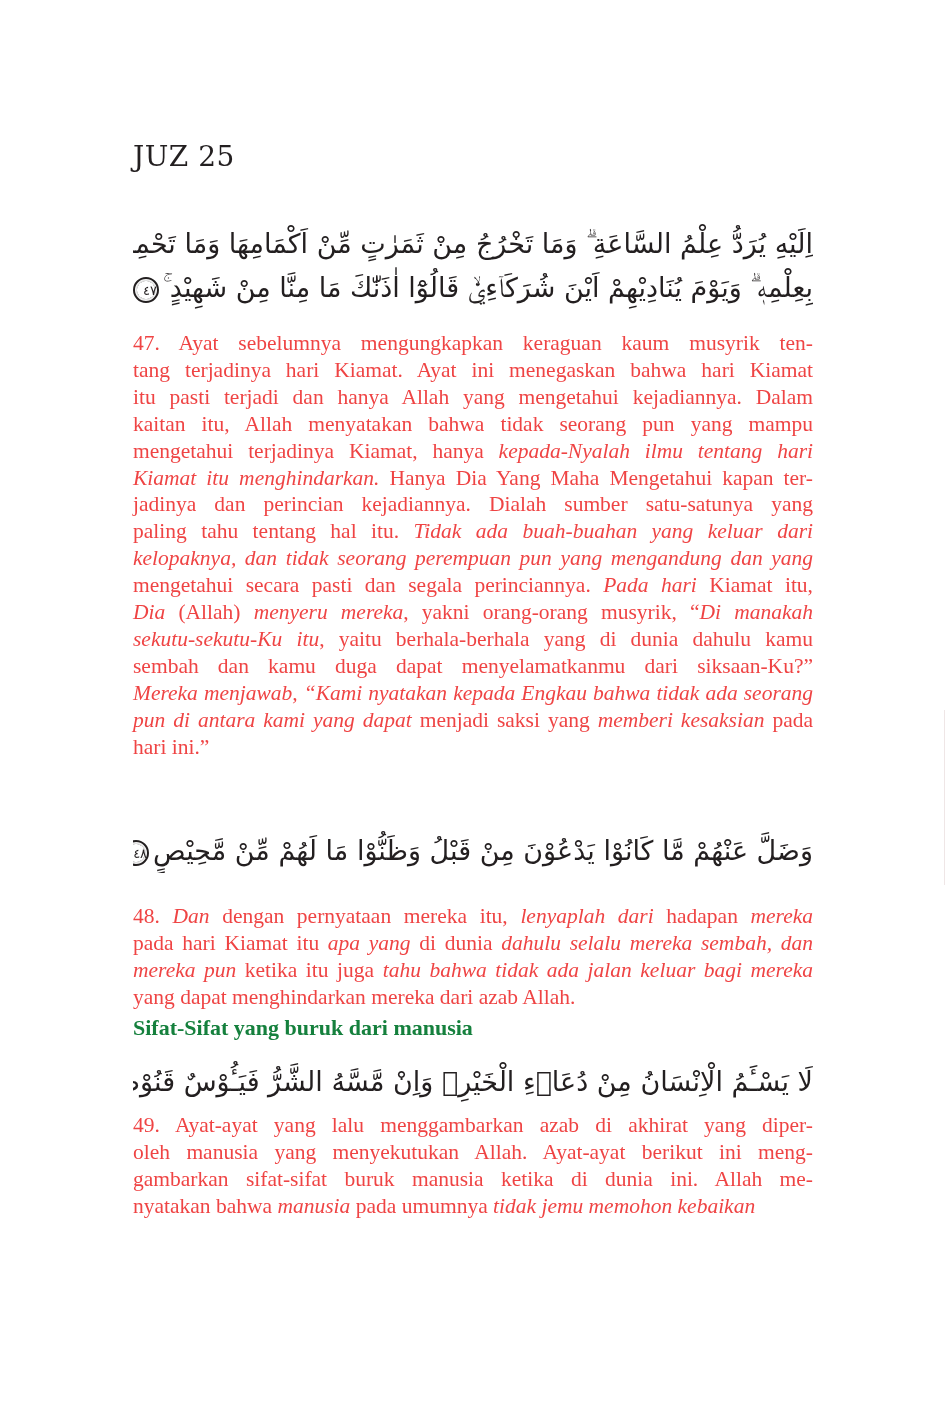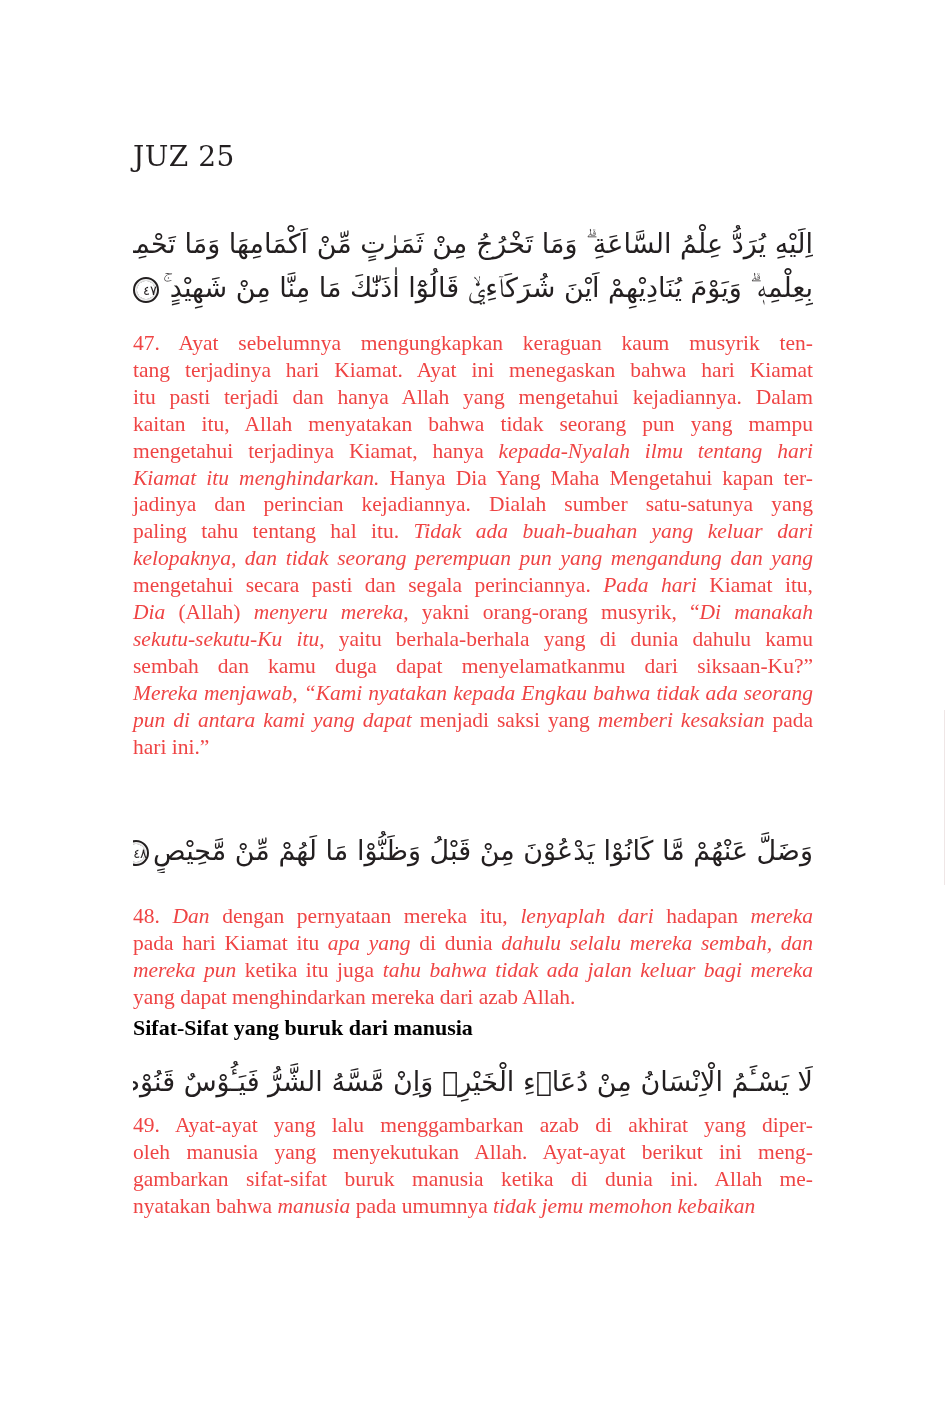--- a/index.html
+++ b/index.html
@@ -85,21 +85,21 @@
     .para .ln.last {
       text-align-last: left;
     }
     .para i { font-style: italic; }
     .section-heading {
       position: absolute;
       left: 0;
       top: 1015px;
       font-weight: bold;
       font-size: 22px;
-      color: #000000;
+      color: #15803d;
     }
     .edge-line {
       position: absolute;
       left: 944px;
       top: 710px;
       width: 1px;
       height: 175px;
       background: #efe6e6;
     }
   </style>

